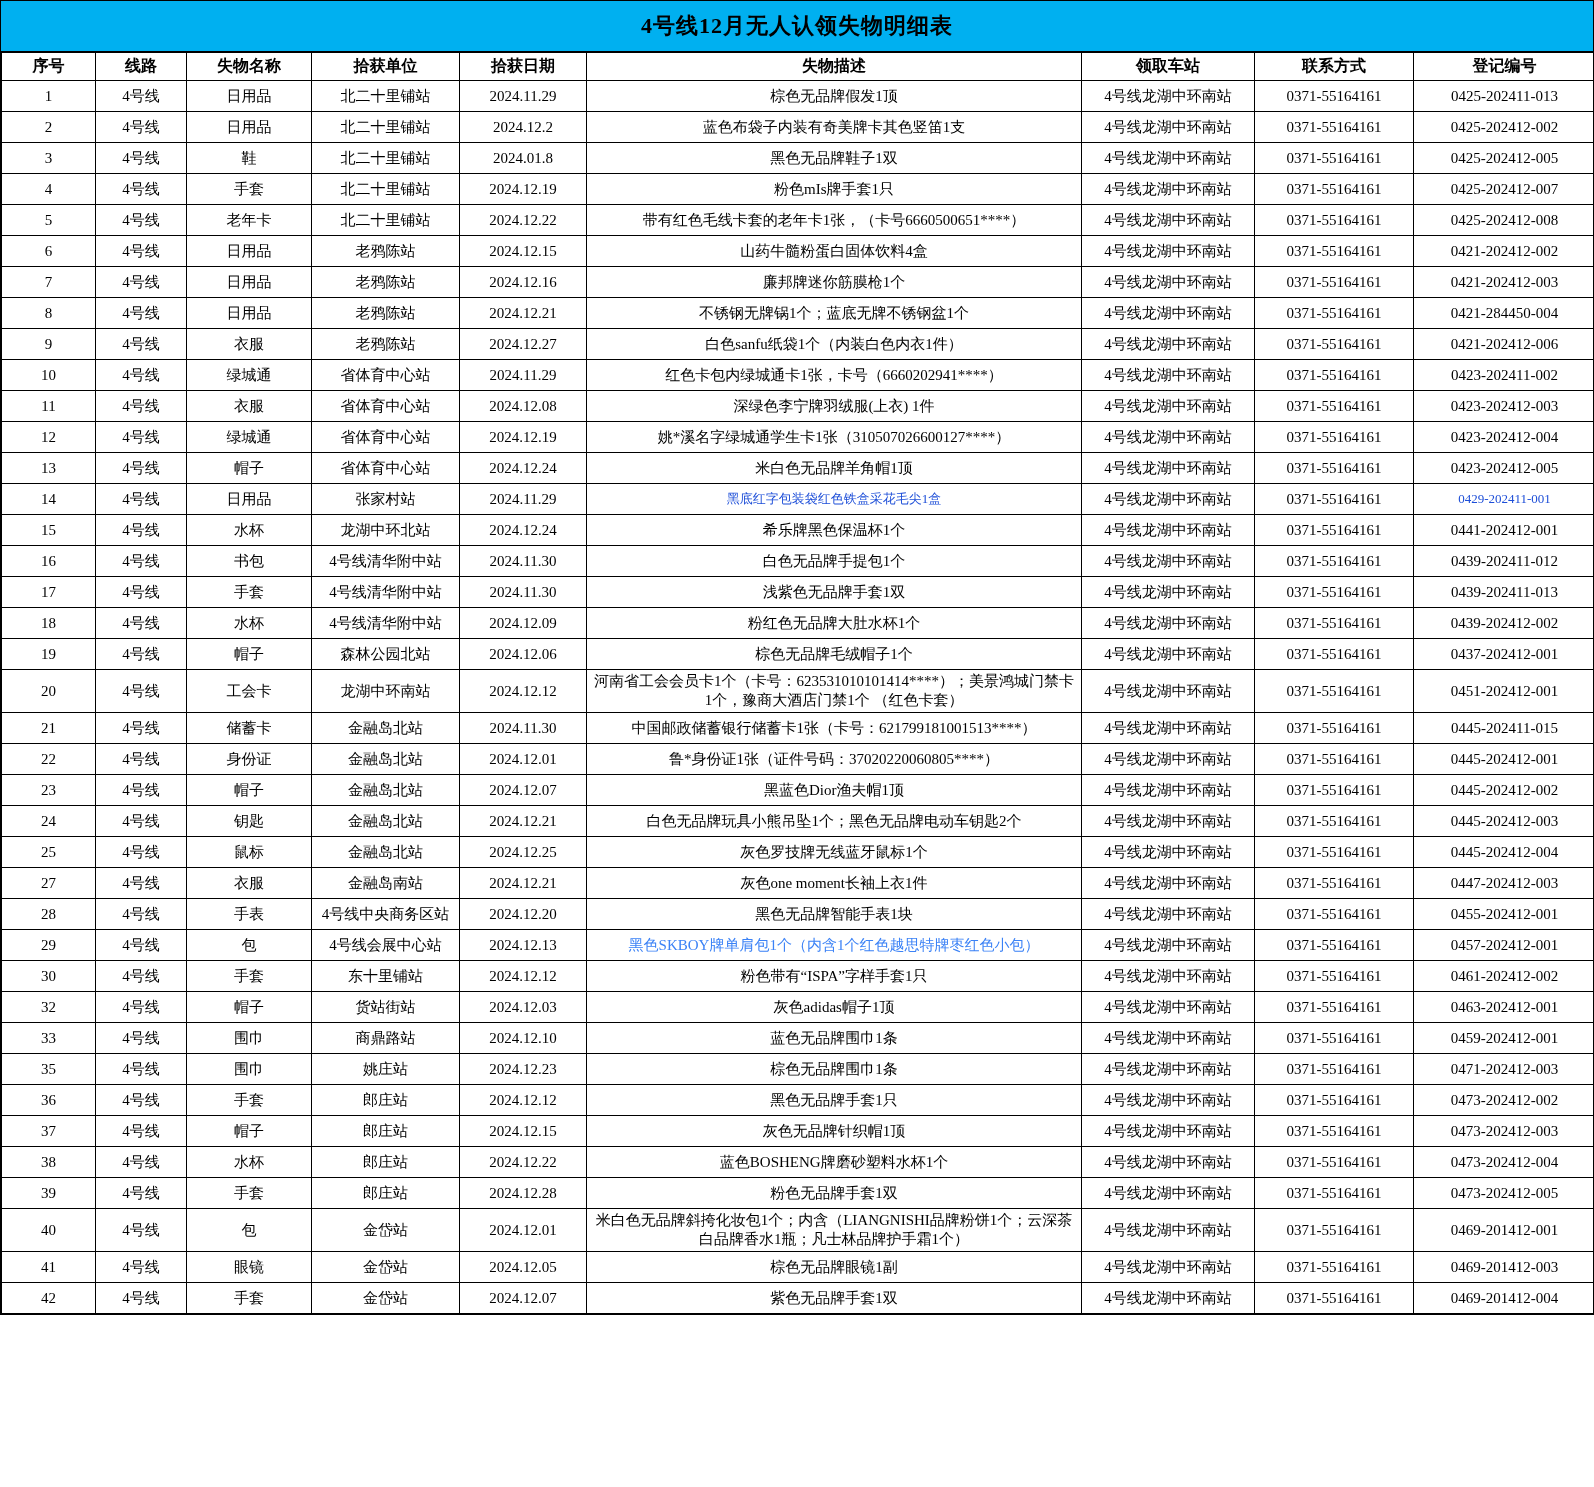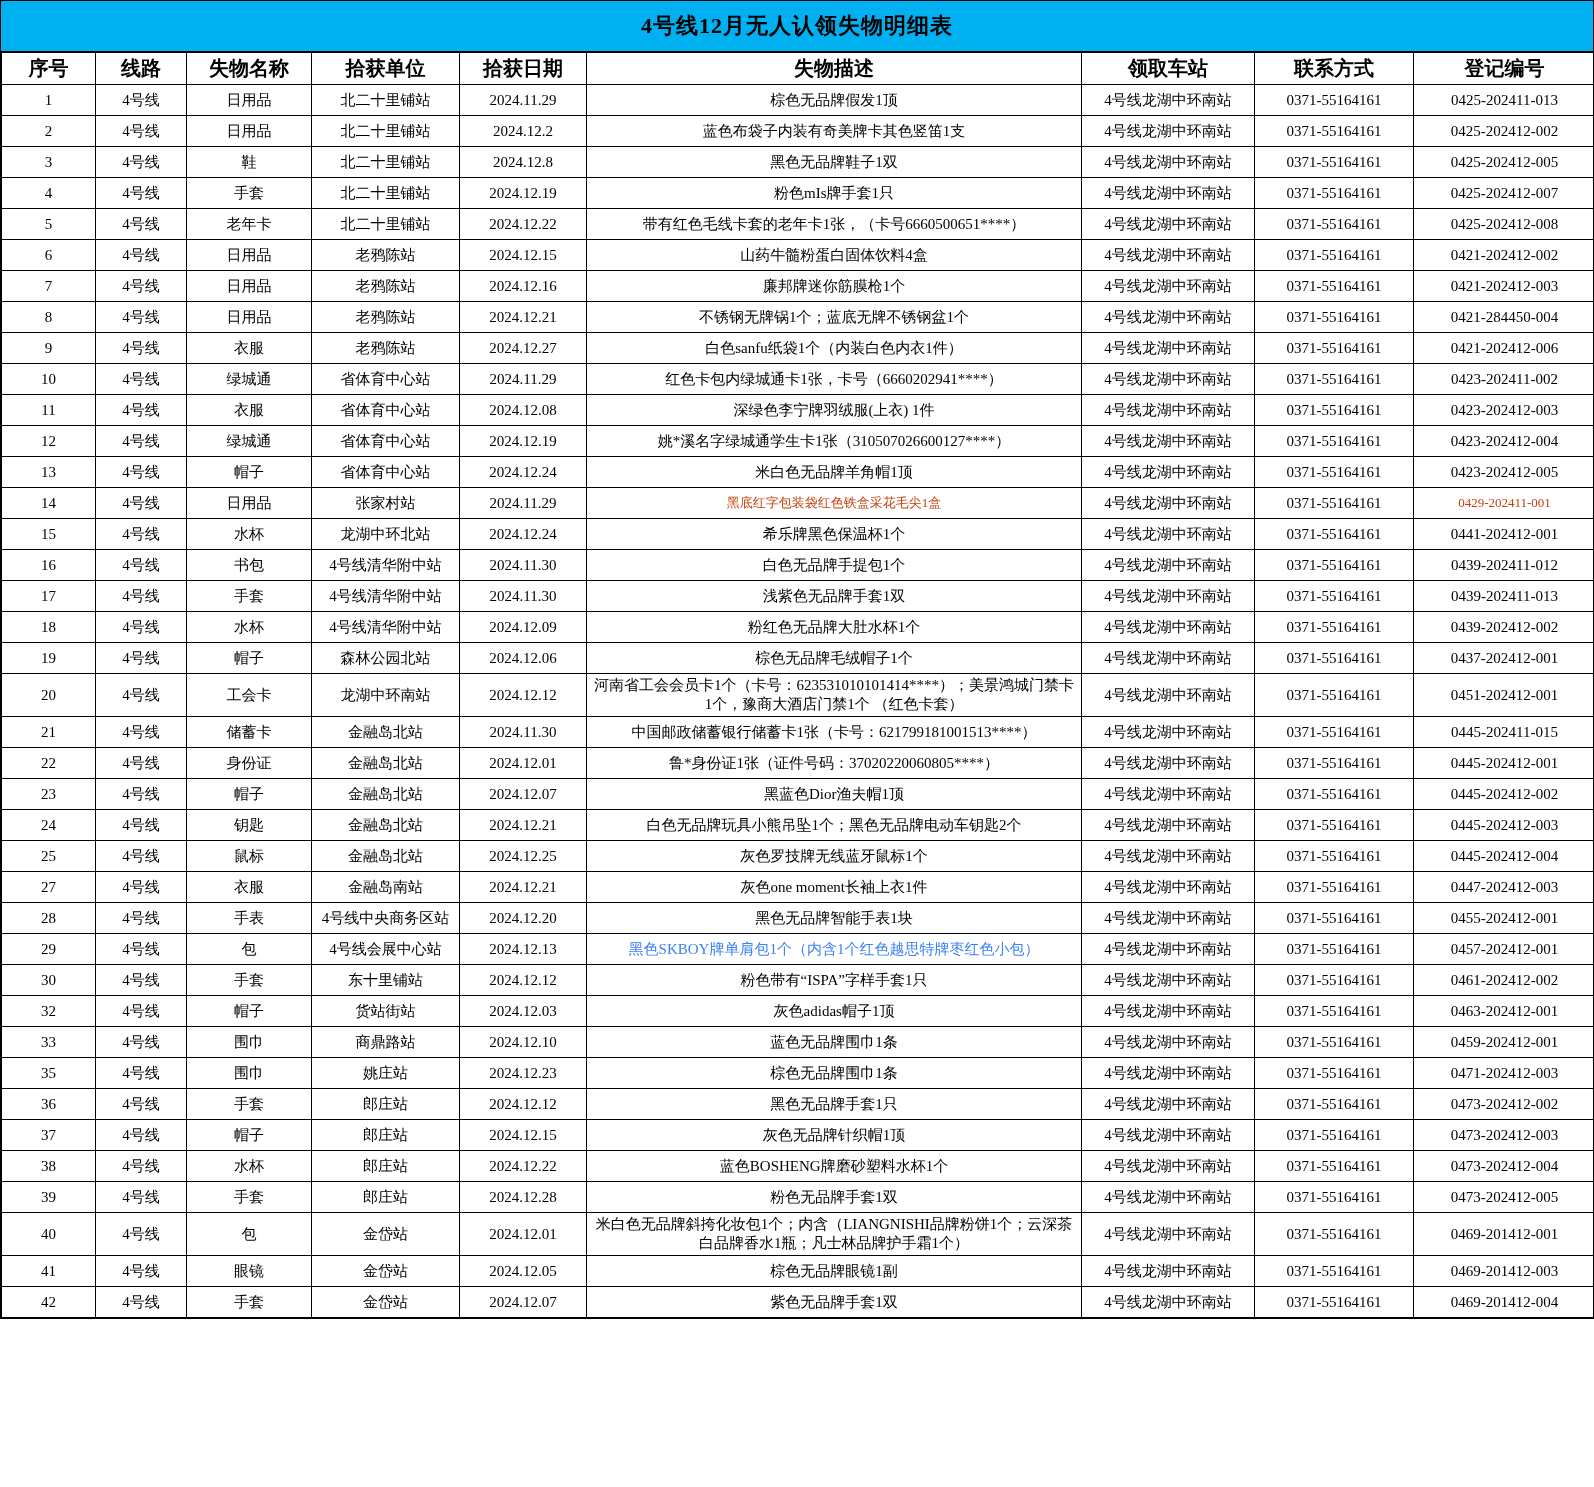--- a/index.html
+++ b/index.html
@@ -27,24 +27,24 @@
   col.c0{width:94px}col.c1{width:91px}col.c2{width:125px}
   col.c3{width:148px}col.c4{width:127px}col.c5{width:495px}
   col.c6{width:173px}col.c7{width:159px}col.c8{width:182px}
   th,td{
     border:1px solid #000;
     text-align:center;vertical-align:middle;
     padding:2px 4px;box-sizing:border-box;
     overflow:hidden;word-break:break-all;
   }
   th{
-    font-weight:bold;font-size:20px;height:28px;
+    font-weight:bold;font-size:16px;height:28px;
   }
   tbody tr{height:31px;}
-  td.muted-sm{color:#c2410c;font-size:13px;}
+  td.muted-sm{color:#1d4ed8;font-size:13px;}
   td.muted{color:#3b82f6;}
 </style>
 </head>
 <body>
 
 <div class="sheet">
   <div class="title-bar">
     <h1>4号线12月无人认领失物明细表</h1>
   </div>
   <table>
@@ -93,21 +93,21 @@
           <td>蓝色布袋子内装有奇美牌卡其色竖笛1支</td>
           <td>4号线龙湖中环南站</td>
           <td>0371-55164161</td>
           <td>0425-202412-002</td>
         </tr>
         <tr>
           <td>3</td>
           <td>4号线</td>
           <td>鞋</td>
           <td>北二十里铺站</td>
-          <td>2024.12.8</td>
+          <td>2024.01.8</td>
           <td>黑色无品牌鞋子1双</td>
           <td>4号线龙湖中环南站</td>
           <td>0371-55164161</td>
           <td>0425-202412-005</td>
         </tr>
         <tr>
           <td>4</td>
           <td>4号线</td>
           <td>手套</td>
           <td>北二十里铺站</td>

